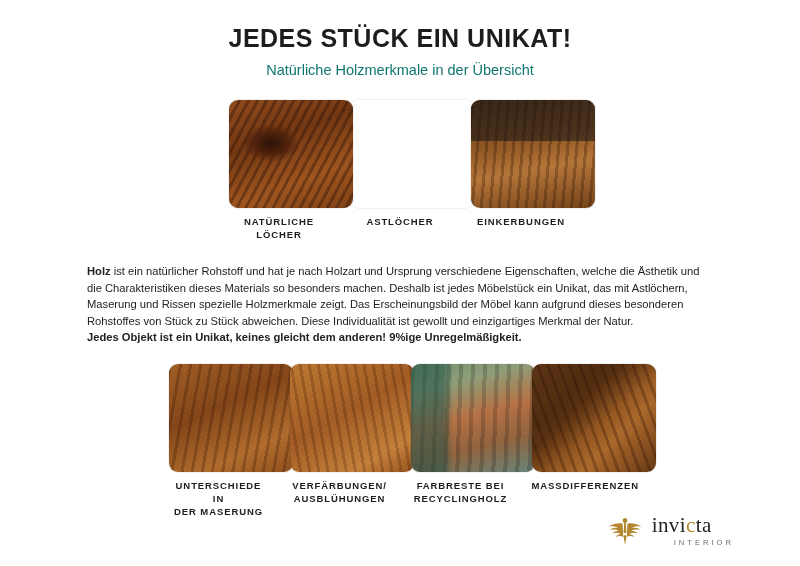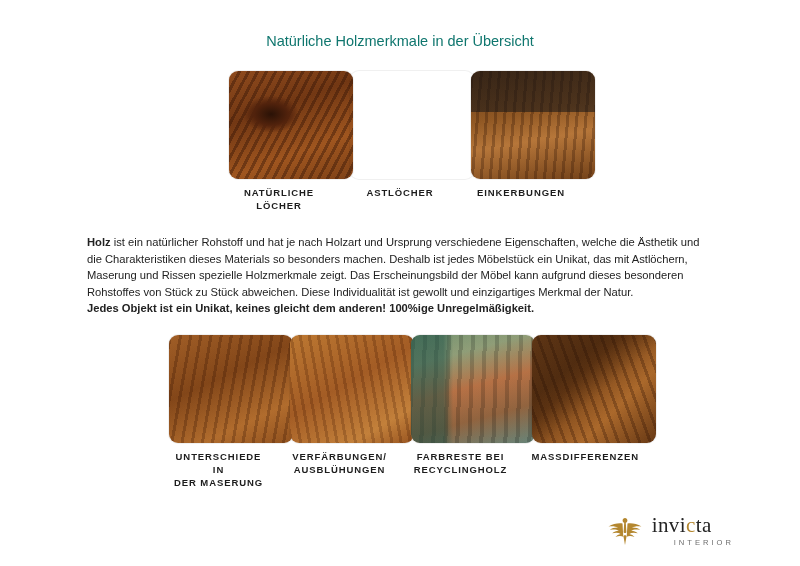--- a/index.html
+++ b/index.html
@@ -184,20 +184,21 @@
       repeating-linear-gradient(70deg, rgba(70,34,12,0.35) 0 3px, rgba(185,118,55,0.10) 3px 10px),
       linear-gradient(135deg, #8e5220 0%, #6b3a13 38%, #a9672a 68%, #5e3211 100%);
   }
 </style>
 </head>
 <body>
 
 <div class="page">
 
   <div class="header">
+    <h1 class="title">JEDES STÜCK EIN UNIKAT!</h1>
     <h2 class="subtitle">Natürliche Holzmerkmale in der Übersicht</h2>
   </div>
 
   <div class="tile-row first">
     <div class="tile">
       <div class="thumb">
           <div class="grain w1"></div>
         </div>
       <div class="caption">NATÜRLICHE<br>LÖCHER</div>
     </div>
@@ -212,21 +213,21 @@
           <div class="grain w3"></div>
         </div>
       <div class="caption">EINKERBUNGEN</div>
     </div>
   </div>
 
   <div class="body-copy">
     <p style="margin:0;">
       <b>Holz</b><span> ist ein natürlicher Rohstoff und hat je nach Holzart und Ursprung verschiedene Eigenschaften, welche die Ästhetik und die Charakteristiken dieses Materials so besonders machen. Deshalb ist jedes Möbelstück ein Unikat, das mit Astlöchern, Maserung und Rissen spezielle Holzmerkmale zeigt. Das Erscheinungsbild der Möbel kann aufgrund dieses besonderen Rohstoffes von Stück zu Stück abweichen. Diese Individualität ist gewollt und einzigartiges Merkmal der Natur.</span>
     </p>
-    <p class="body-strong" style="margin:0;">Jedes Objekt ist ein Unikat, keines gleicht dem anderen! 100%ige Unregelmäßigkeit.</p>
+    <p class="body-strong" style="margin:0;">Jedes Objekt ist ein Unikat, keines gleicht dem anderen! 9%ige Unregelmäßigkeit.</p>
   </div>
 
   <div class="tile-row second">
     <div class="tile">
       <div class="thumb">
           <div class="grain w5"></div>
         </div>
       <div class="caption">UNTERSCHIEDE IN<br>DER MASERUNG</div>
     </div>
     <div class="tile">

